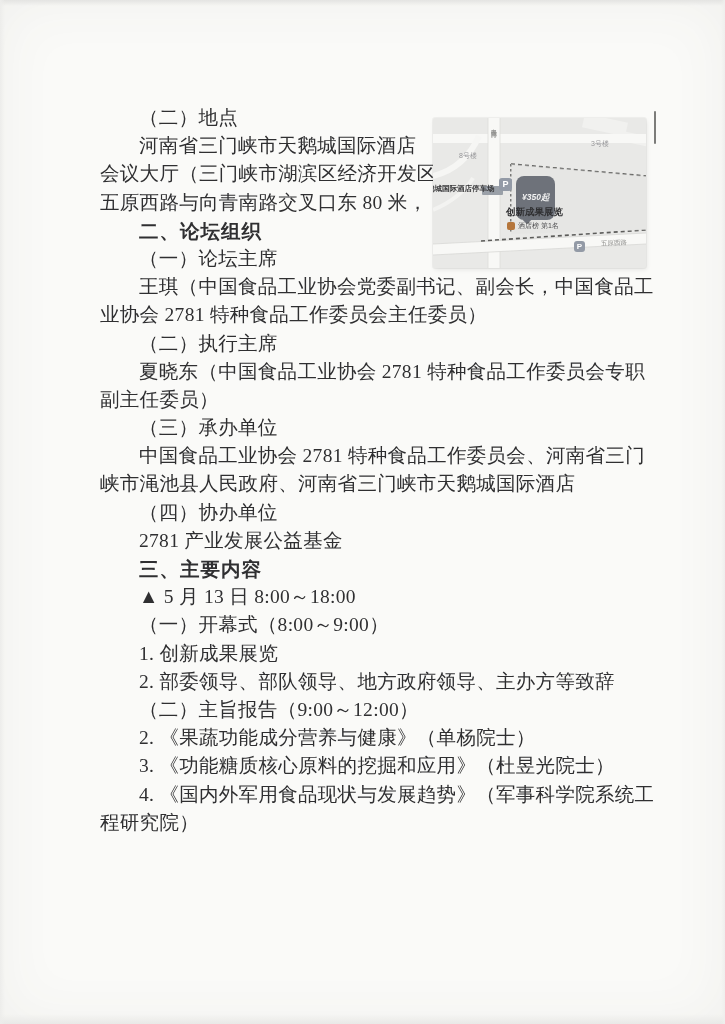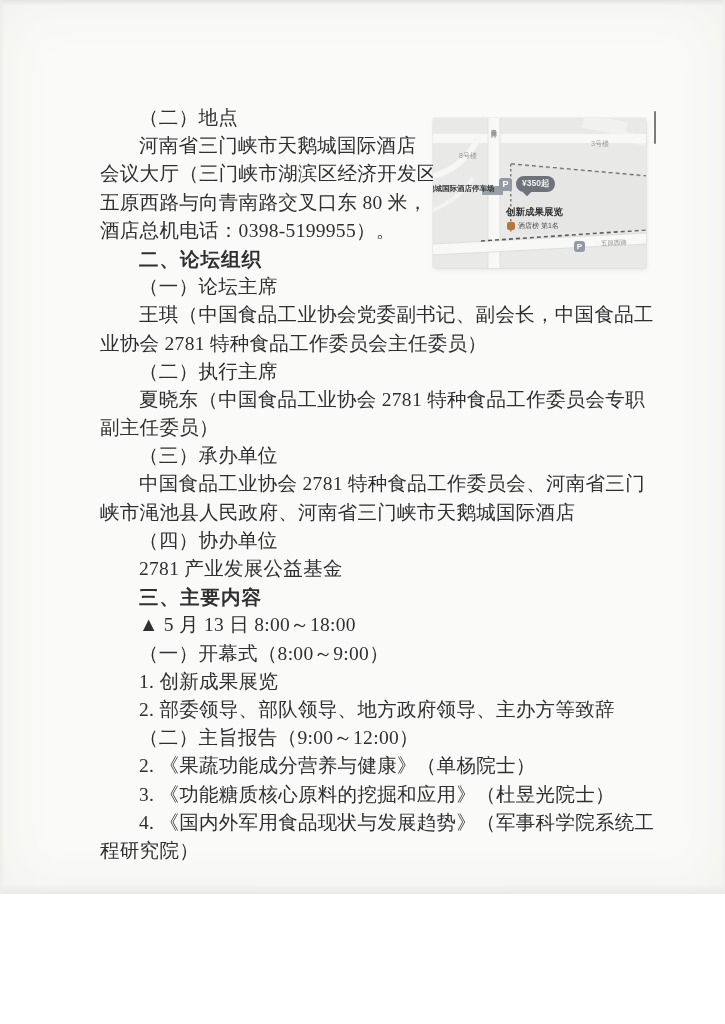--- a/index.html
+++ b/index.html
@@ -1,18 +1,18 @@
 <!DOCTYPE html>
 <html><head>
 <meta charset="utf-8">
 <style>
   html,body{margin:0;padding:0;background:#ffffff;}
   .page{
     position:relative;
-    width:725px;height:894px;
+    width:725px;height:1024px;
     background:#fafaf8;
     overflow:hidden;
     font-family:"Liberation Serif", serif;
     color:#2f2f31;
     box-shadow: inset 0 0 60px rgba(80,80,75,0.06);
   }
   .edge{position:absolute;pointer-events:none;}
   .edge-top{top:0;left:0;right:0;height:6px;background:linear-gradient(#e4e4e2,rgba(250,250,248,0));}
   .edge-bottom{bottom:0;left:0;right:0;height:10px;background:linear-gradient(rgba(250,250,248,0),#e9e9e7);}
   .edge-left{top:0;bottom:0;left:0;width:5px;background:linear-gradient(90deg,#ededeb,rgba(250,250,248,0));}
@@ -55,21 +55,21 @@
     position:absolute;width:13px;height:13px;border-radius:3px;
     background:#939aa6;color:#ffffff;font-weight:700;font-size:9px;
     text-align:center;line-height:13px;
   }
   .picon.p1{left:66px;top:60px;}
   .picon.p2{left:141px;top:123px;width:11px;height:11px;font-size:8px;line-height:11px;}
   .price{
     position:absolute;left:83px;top:58px;
     background:#6e727a;color:#f2f2f2;
     font-size:8.5px;font-weight:700;
-    padding:2px 6px;border-radius:8px;
+    padding:16px 6px;border-radius:8px;font-style:italic;
   }
   .price:after{
     content:"";position:absolute;left:8px;bottom:-3px;
     width:6px;height:6px;background:#6e727a;transform:rotate(45deg);
   }
   .hotelname{left:73px;top:88px;font-size:9.5px;font-weight:700;color:#2e2e30;}
   .rankrow{left:74px;top:103px;display:flex;align-items:center;gap:3px;}
   .rankicon{width:8px;height:8px;border-radius:2px;background:#b5763c;display:inline-block;}
   .ranktext{font-size:7px;color:#4a4a4c;}
   .hroad{left:168px;top:121px;font-size:6.5px;color:#8f8f8d;transform:rotate(-3deg);}
@@ -87,21 +87,20 @@
   <div class="edge edge-top"></div>
   <div class="edge edge-bottom"></div>
   <div class="edge edge-left"></div>
   <div class="edge edge-right"></div>
 
   <div class="doc">
     <div class="ln indent">（二）地点</div>
     <div class="ln indent">河南省三门峡市天鹅城国际酒店</div>
     <div class="ln">会议大厅（三门峡市湖滨区经济开发区</div>
     <div class="ln">五原西路与向青南路交叉口东 80 米，</div>
-    <div class="ln">酒店总机电话：0398-5199955）。</div>
     <div class="ln indent hd">二、论坛组织</div>
     <div class="ln indent">（一）论坛主席</div>
     <div class="ln indent">王琪（中国食品工业协会党委副书记、副会长，中国食品工</div>
     <div class="ln">业协会 2781 特种食品工作委员会主任委员）</div>
     <div class="ln indent">（二）执行主席</div>
     <div class="ln indent">夏晓东（中国食品工业协会 2781 特种食品工作委员会专职</div>
     <div class="ln">副主任委员）</div>
     <div class="ln indent">（三）承办单位</div>
     <div class="ln indent">中国食品工业协会 2781 特种食品工作委员会、河南省三门</div>
     <div class="ln">峡市渑池县人民政府、河南省三门峡市天鹅城国际酒店</div>

